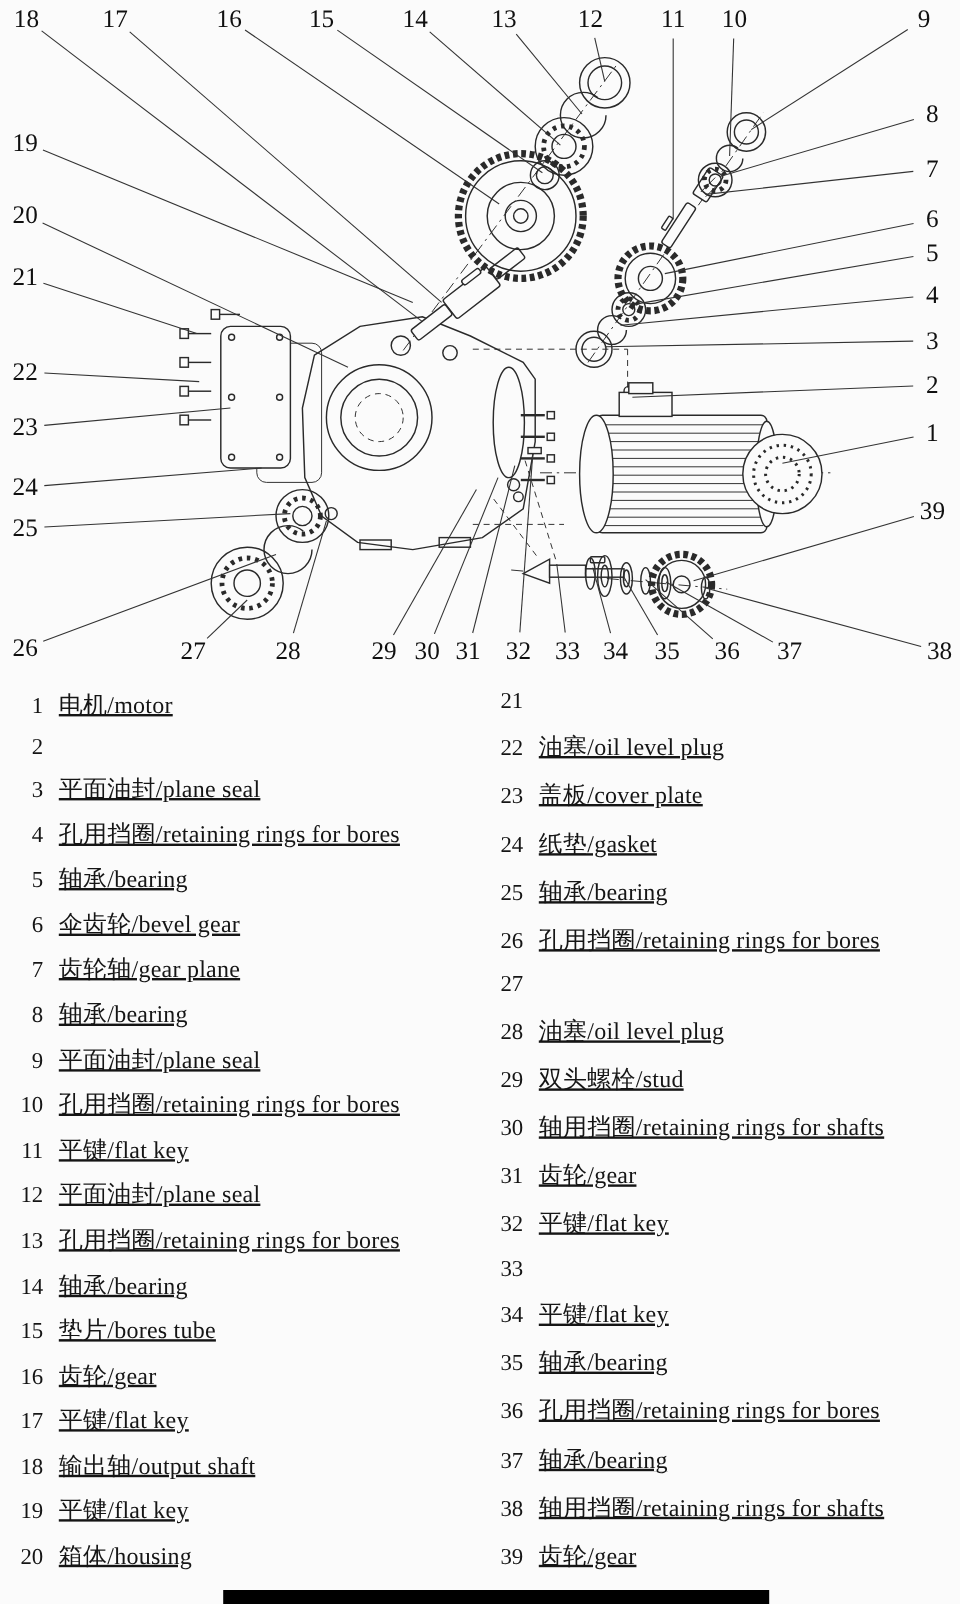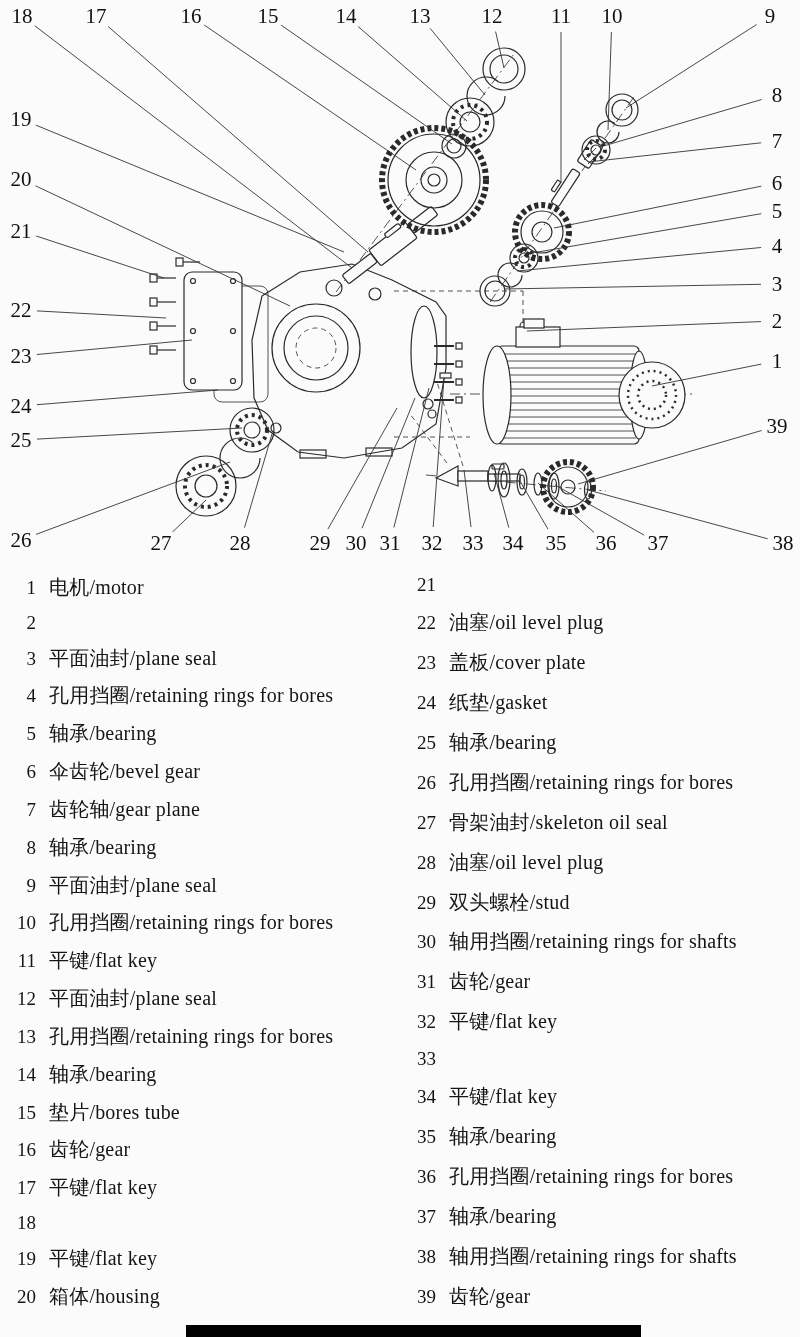--- a/index.html
+++ b/index.html
@@ -34,21 +34,21 @@
   .parts-col {
     box-sizing:border-box; display:flex; flex-direction:column;
     justify-content:space-between; padding-top:12px; padding-bottom:10px;
   }
   #parts-col-left  { width:396px; padding-left:10px; }
   #parts-col-right { width:404px; padding-left:6px; }
   .part-row { display:flex; align-items:baseline; font-size:20px; color:#151515; }
   #parts-col-left  .part-num { width:26px; }
   #parts-col-right .part-num { width:34px; }
   .part-num { flex:0 0 auto; text-align:right; margin-right:13px; font-size:19px; }
-  .part-label { letter-spacing:.2px; white-space:nowrap; }
+  .part-label { letter-spacing:.2px; white-space:nowrap;text-decoration:underline; }
   
   #bottom-bar {
     position:absolute; left:186px; top:1325px; width:455px; height:12px;
     background:#000;
   }
 </style>
 </head>
 <body>
 
 <div class="page">
@@ -388,20 +388,21 @@
         <div class="part-row">
           <span class="part-num">16</span>
           <span class="part-label">齿轮/gear</span>
         </div>
         <div class="part-row">
           <span class="part-num">17</span>
           <span class="part-label">平键/flat key</span>
         </div>
         <div class="part-row">
           <span class="part-num">18</span>
+          <span class="part-label">输出轴/output shaft</span>
         </div>
         <div class="part-row">
           <span class="part-num">19</span>
           <span class="part-label">平键/flat key</span>
         </div>
         <div class="part-row">
           <span class="part-num">20</span>
           <span class="part-label">箱体/housing</span>
         </div>
       </div>
@@ -424,21 +425,20 @@
         <div class="part-row">
           <span class="part-num">25</span>
           <span class="part-label">轴承/bearing</span>
         </div>
         <div class="part-row">
           <span class="part-num">26</span>
           <span class="part-label">孔用挡圈/retaining rings for bores</span>
         </div>
         <div class="part-row">
           <span class="part-num">27</span>
-          <span class="part-label">骨架油封/skeleton oil seal</span>
         </div>
         <div class="part-row">
           <span class="part-num">28</span>
           <span class="part-label">油塞/oil level plug</span>
         </div>
         <div class="part-row">
           <span class="part-num">29</span>
           <span class="part-label">双头螺栓/stud</span>
         </div>
         <div class="part-row">

